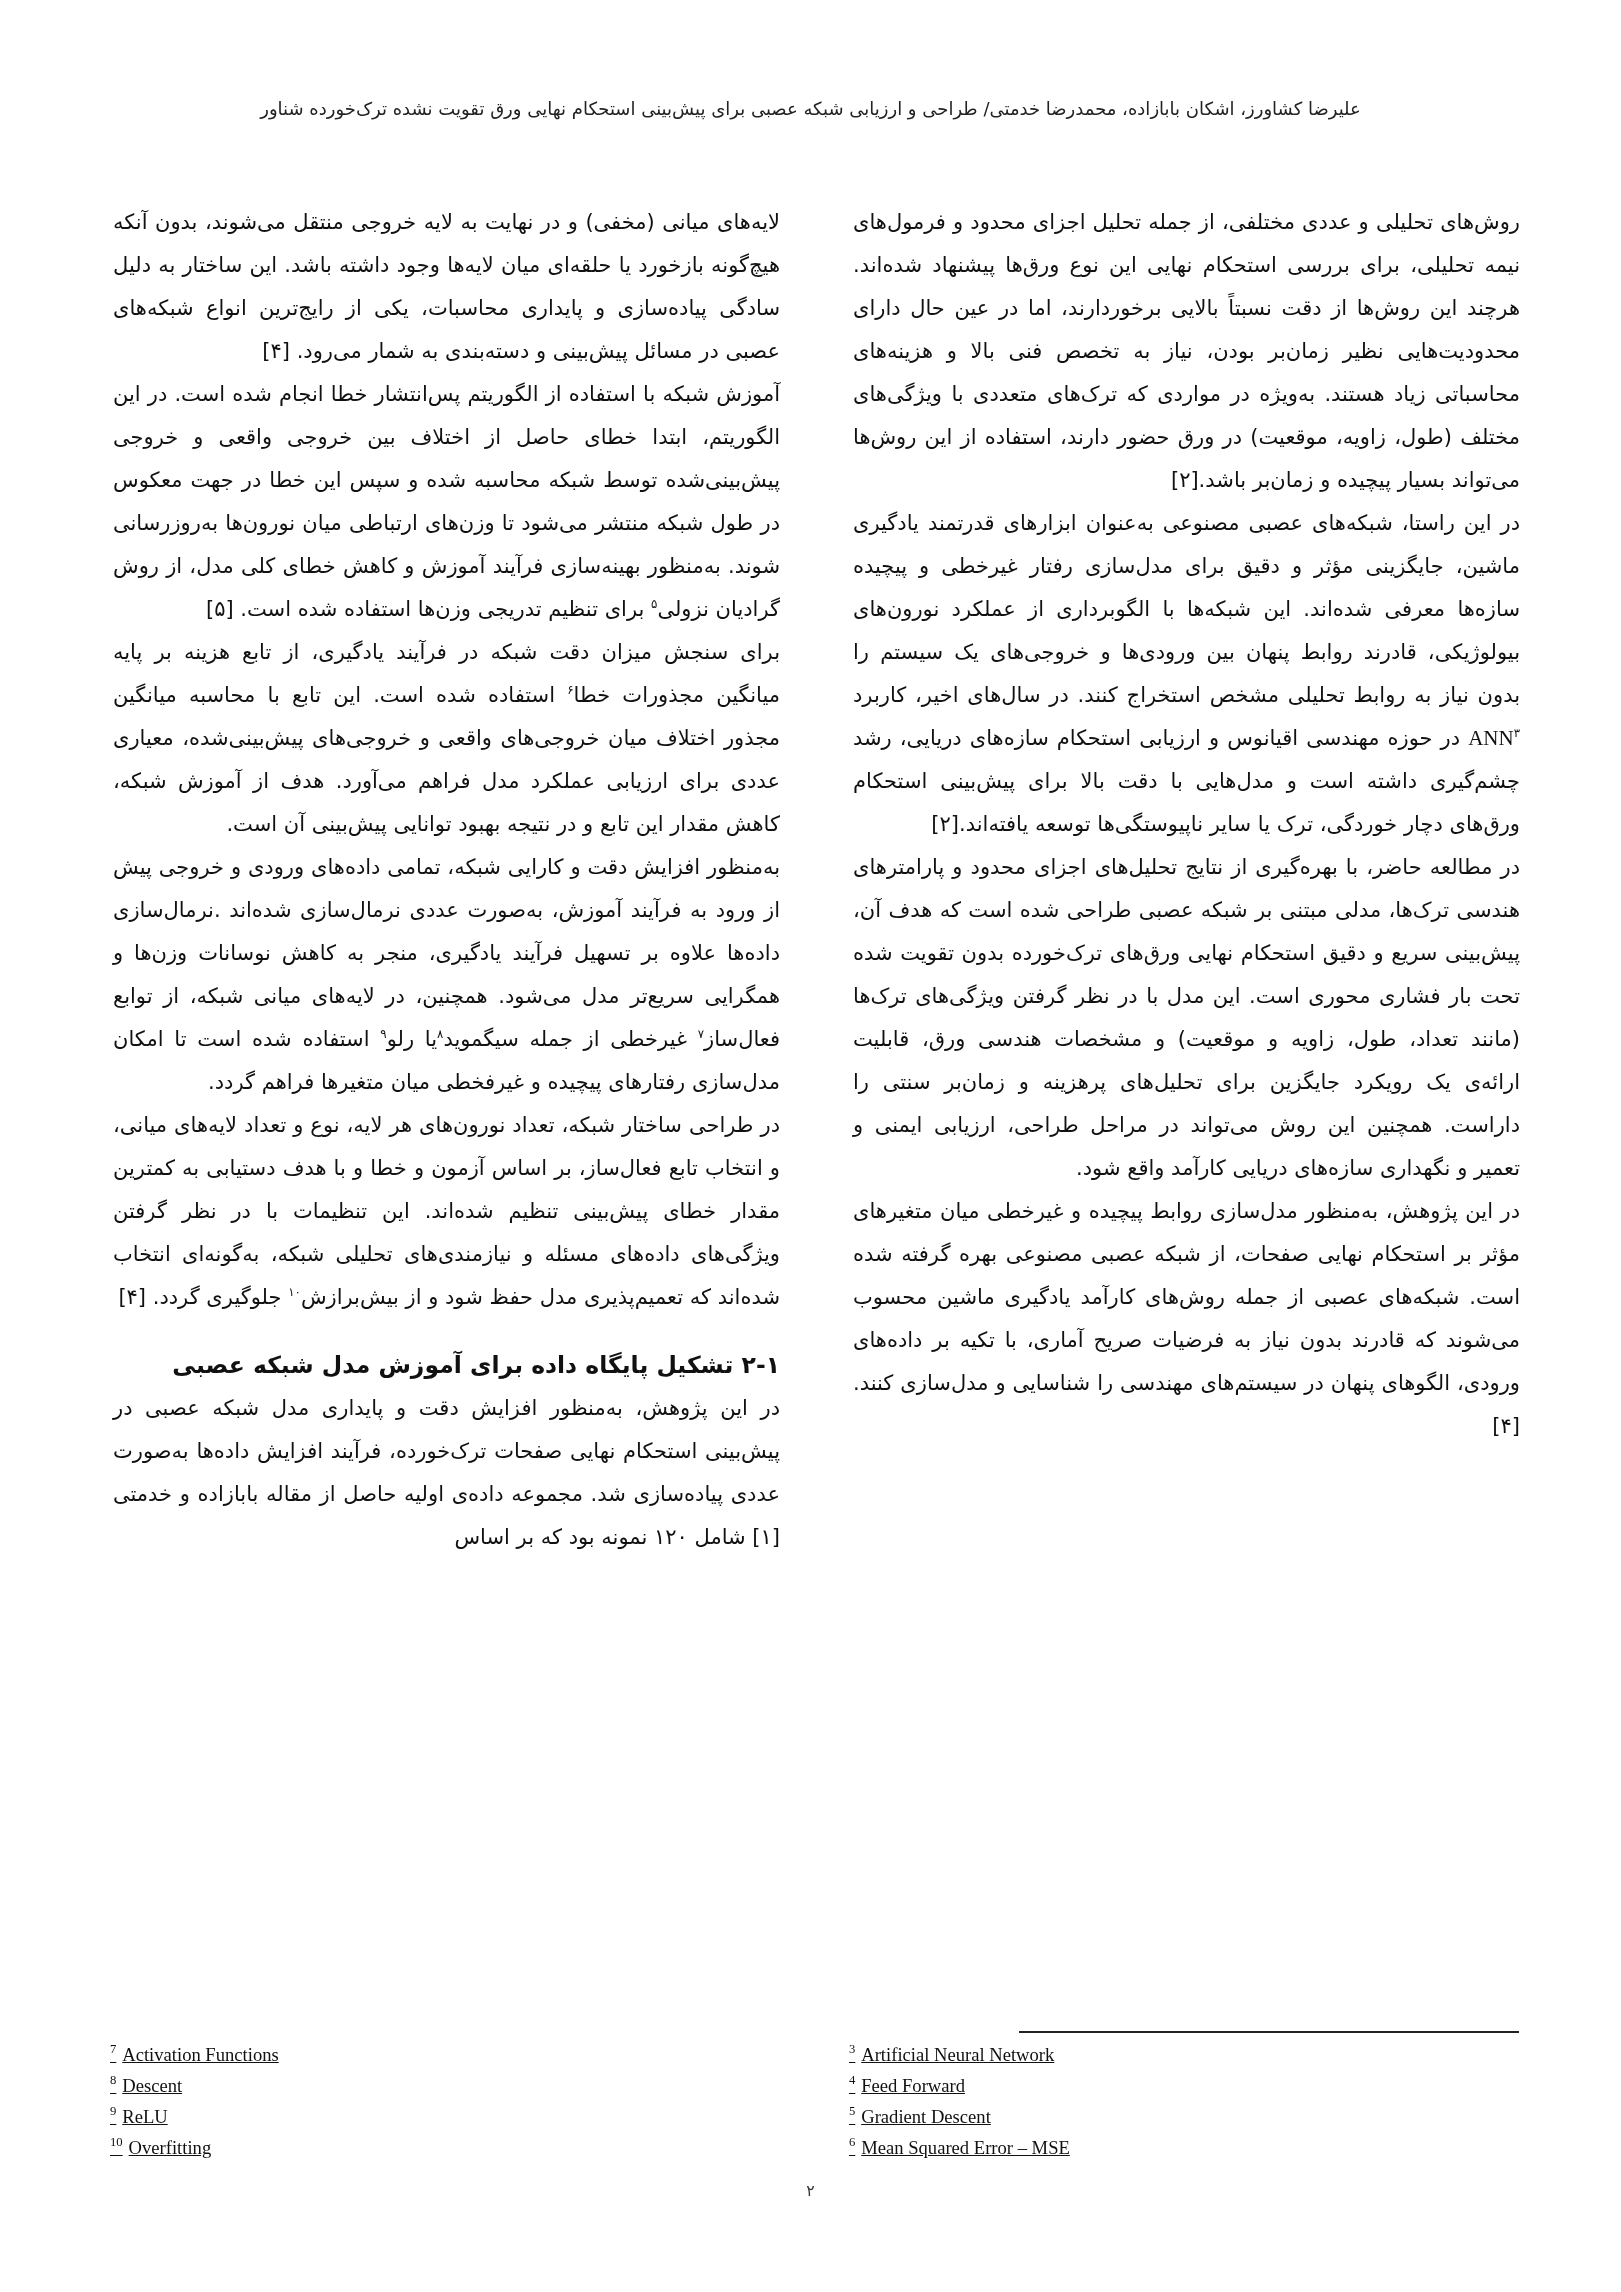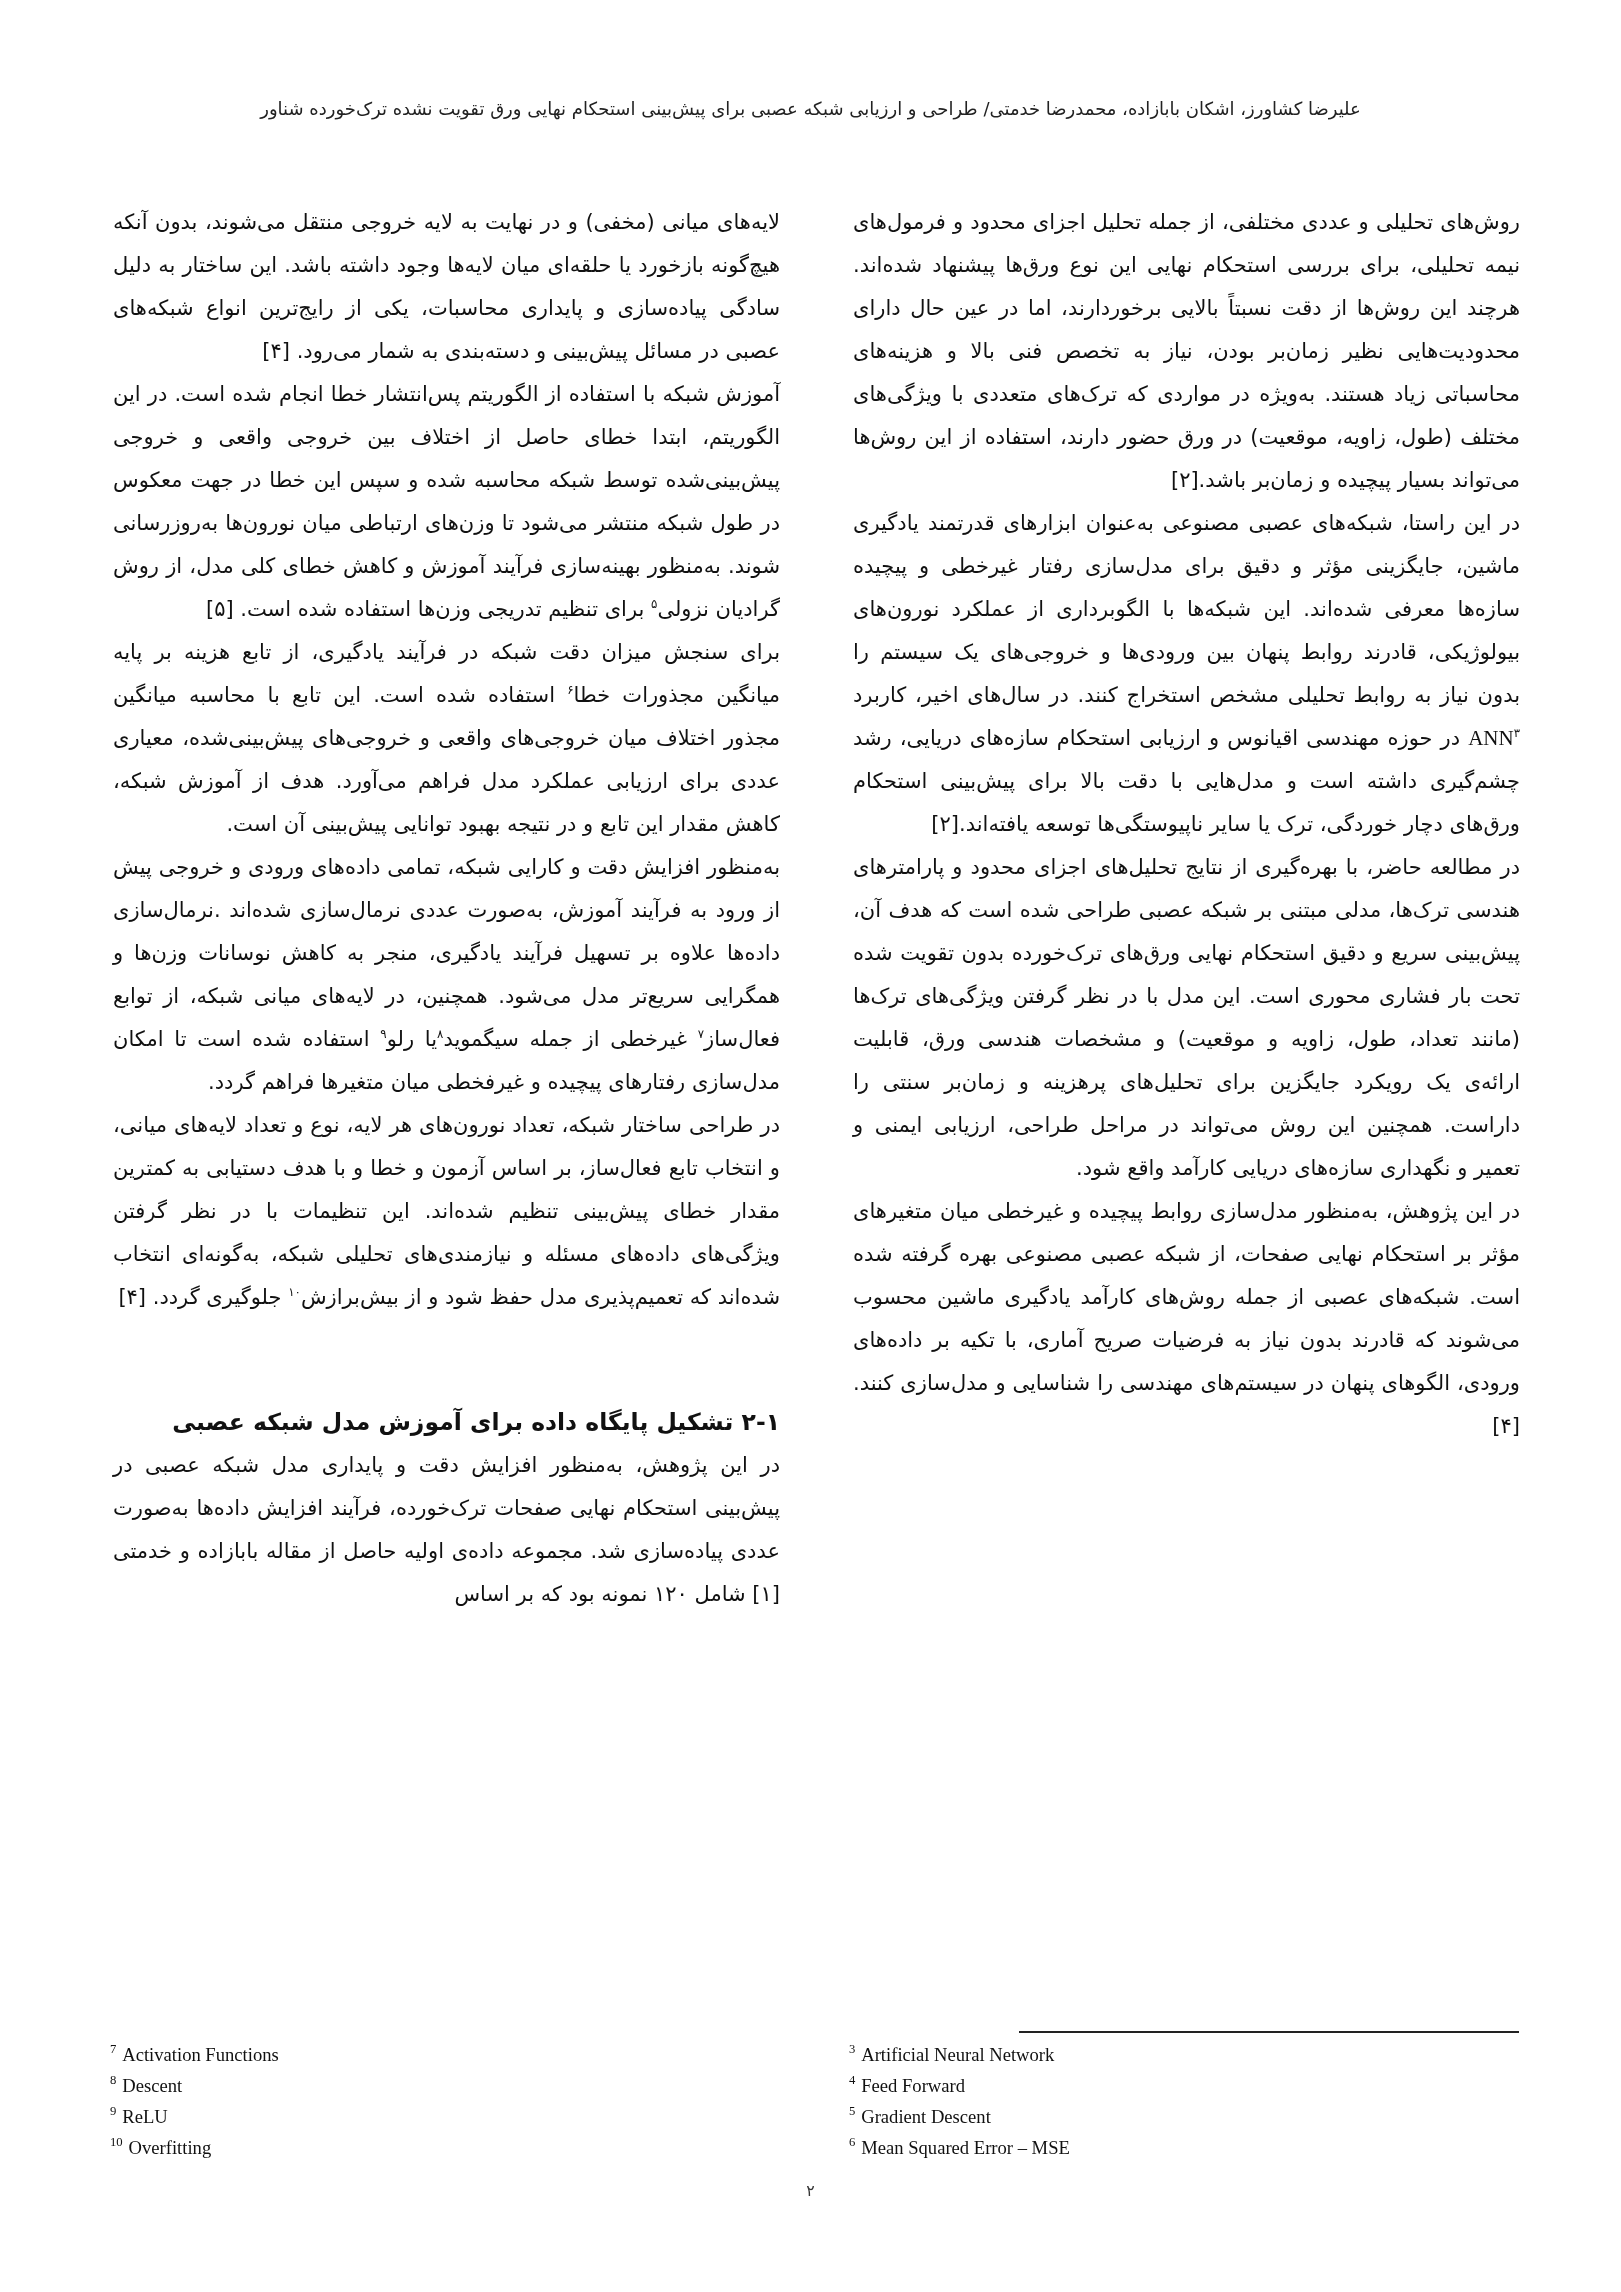--- a/index.html
+++ b/index.html
@@ -10,31 +10,31 @@
   }
   .col {
     position: absolute; top: 201px; width: 667px; direction: rtl; text-align: justify;
     font-family: "DejaVu Sans", sans-serif; font-size: 21px; line-height: 43px; color: #111;
   }
   .col-right { left: 853px; }
   .col-left  { left: 113px; }
   .col p { margin: 0; text-align-last: right; }
   .col h2 { margin: 0; font-size: 23.5px; font-weight: bold; line-height: 43px; text-align: right; }
   .col h2.sec-2 { margin-top: 51px; }
-  .col h2.sec-2-1 { margin-top: 82px; }
+  .col h2.sec-2-1 { margin-top: 25px; }
   sup { font-size: 11.8px; line-height: 0; }
   .ann { font-family: "Liberation Serif", serif; font-size: 21px; }
   .fn-rule { position: absolute; top: 2031px; left: 1019px; width: 500px; border-top: 2px solid #222; }
   .footnotes {
     position: absolute; top: 2039px; width: 392px; direction: ltr; text-align: left;
     font-family: "Liberation Serif", serif; font-size: 18.6px; line-height: 31px; color: #111;
   }
   .fn-right { left: 849px; }
   .fn-left  { left: 110px; }
-  .footnotes div { white-space: nowrap; }
+  .footnotes div { white-space: nowrap; text-decoration: underline; }
   .footnotes sup { font-size: 12.7px; vertical-align: 7.8px; margin-right: 5.9px; }
   .page-number {
     position: absolute; top: 2181px; left: 0; width: 1621px; text-align: center;
     font-family: "DejaVu Sans", sans-serif; font-size: 15.7px; color: #333;
   }
 </style>
 </head>
 <body>
 
 <div class="running-header">علیرضا کشاورز، اشکان بابازاده، محمدرضا خدمتی/ طراحی و ارزیابی شبکه عصبی برای پیش‌بینی استحکام نهایی ورق تقویت نشده ترک‌خورده شناور</div>

